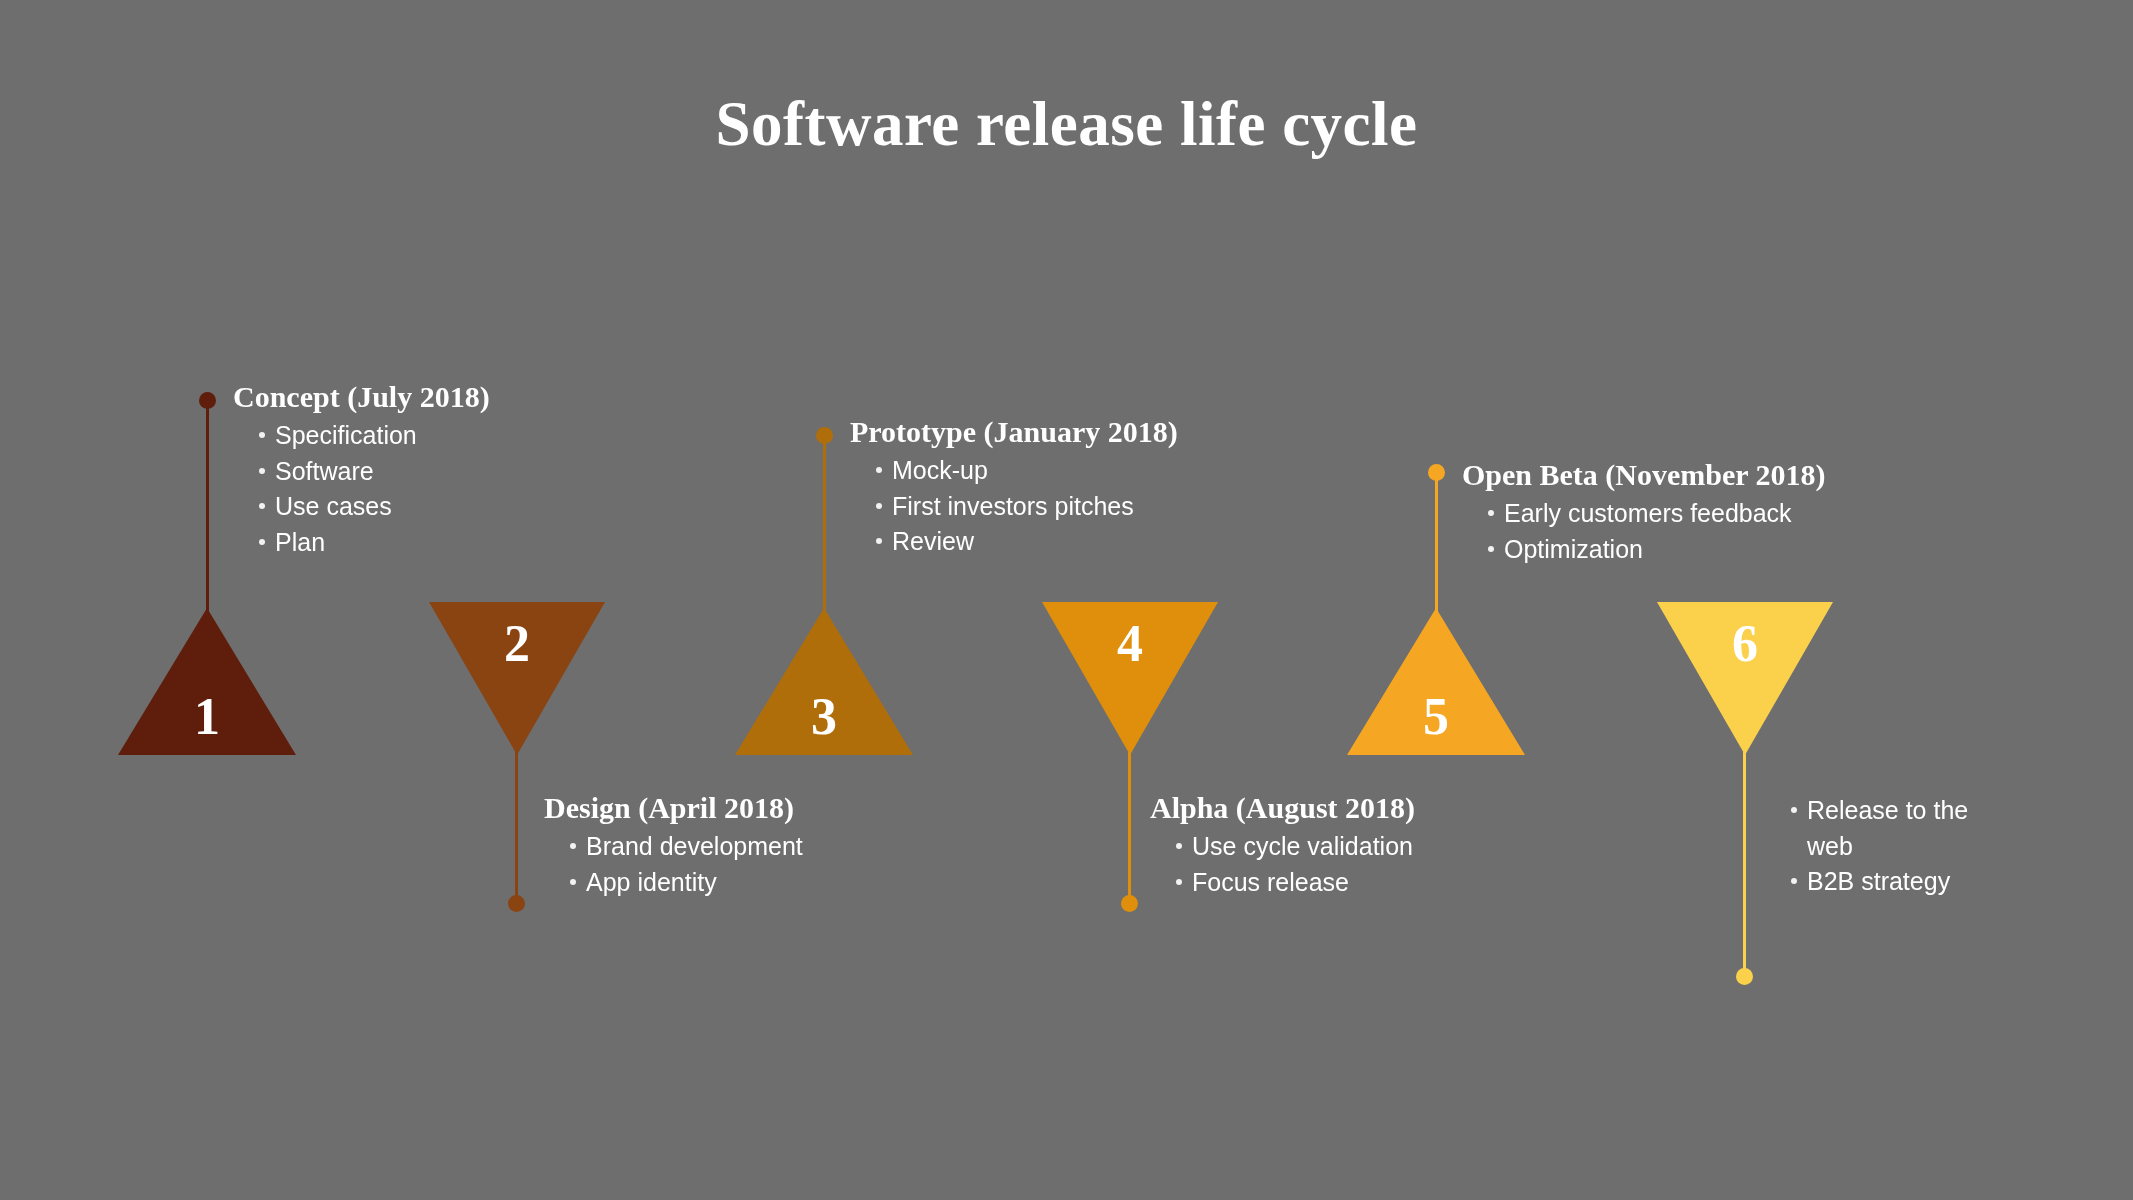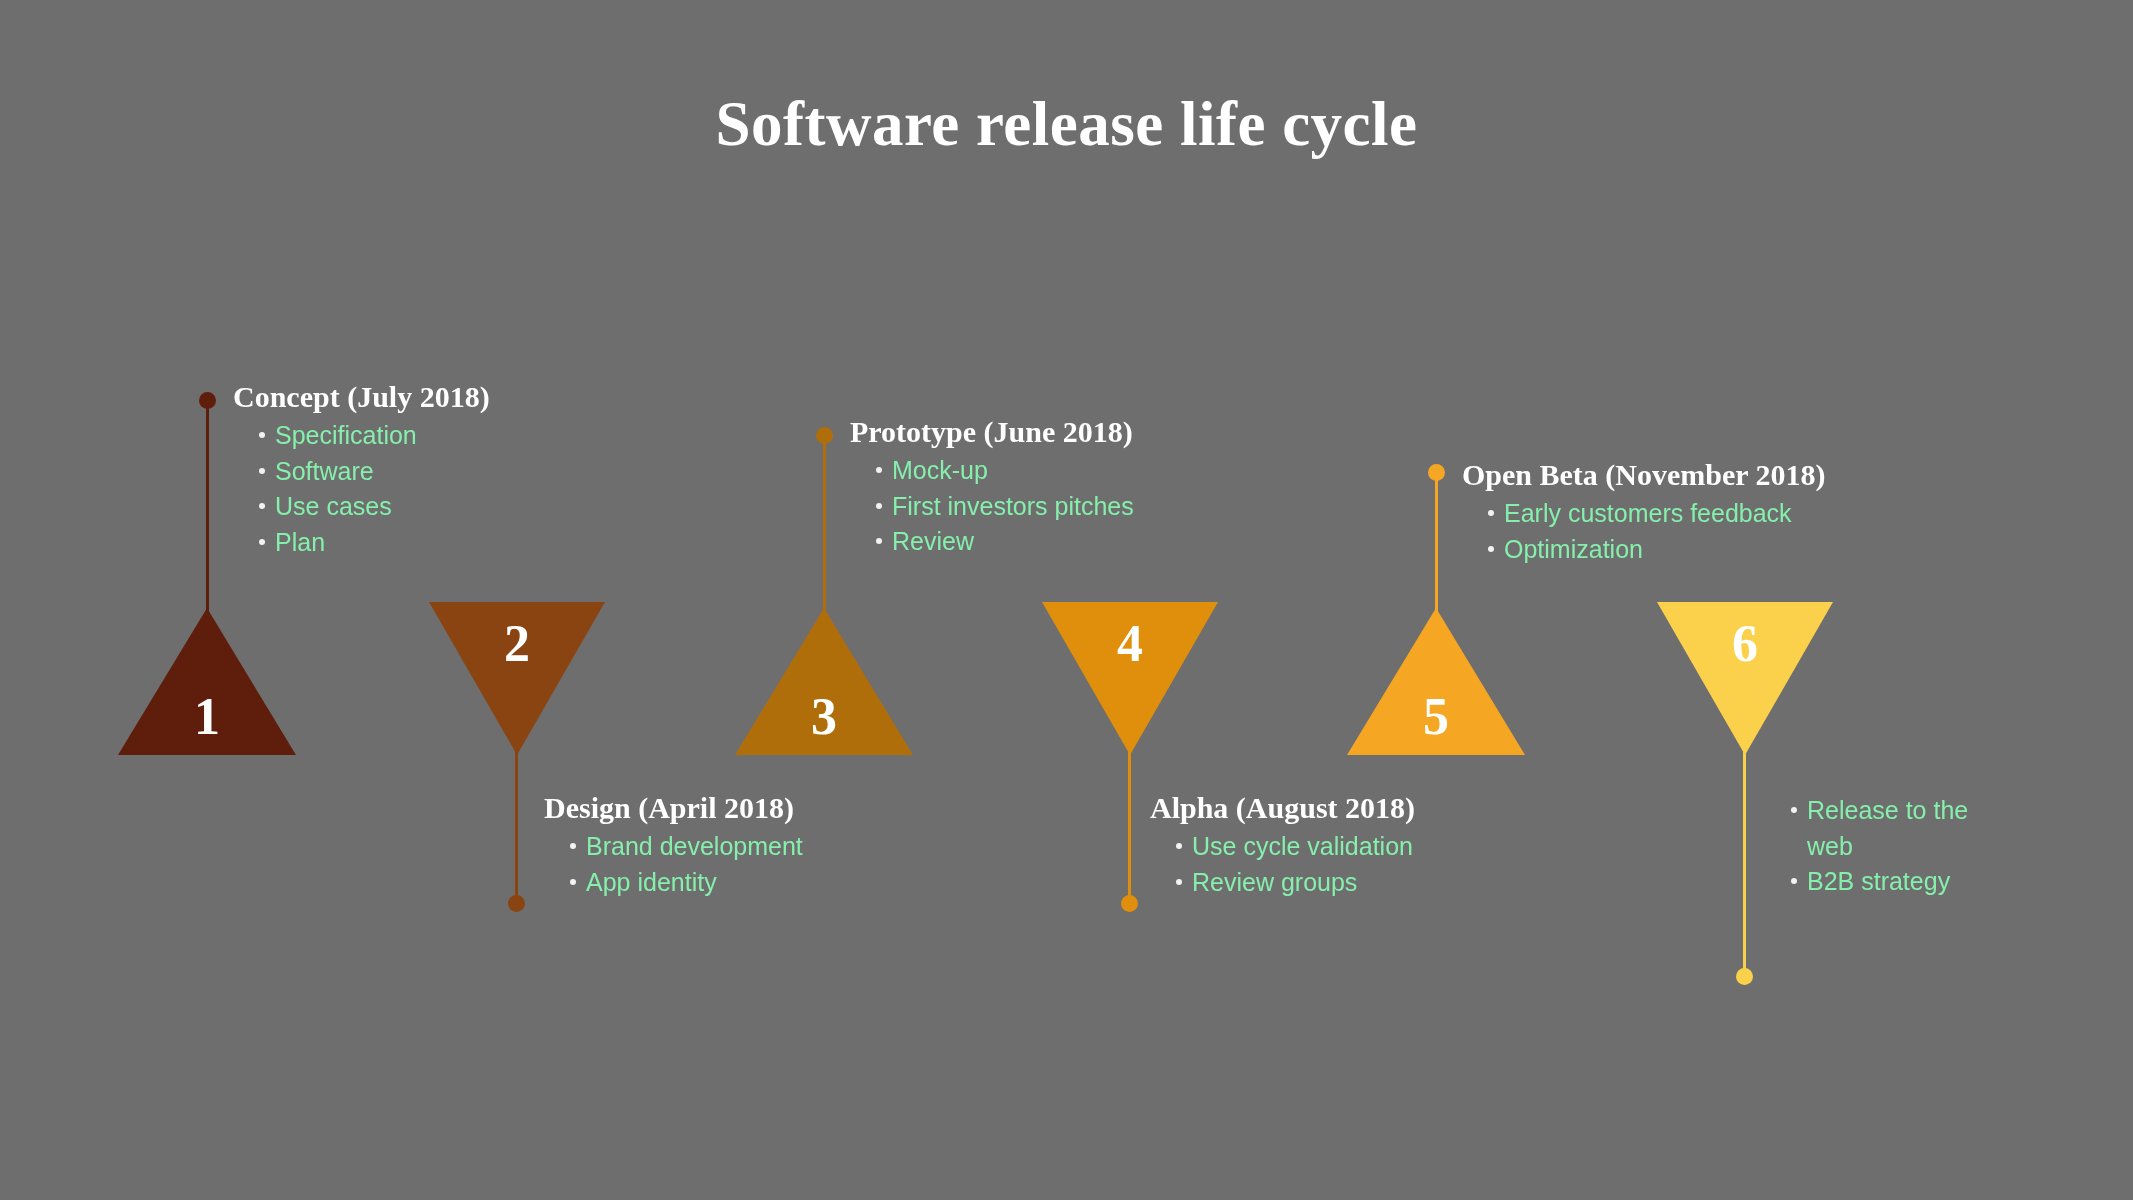--- a/index.html
+++ b/index.html
@@ -96,21 +96,21 @@
   }
   .bullets {
     list-style: none;
     margin: 0;
     padding: 0 0 0 26px;
   }
   .bullets li {
     position: relative;
     font-family: "Liberation Sans", sans-serif;
     font-size: 25px;
-    color: #86efac;
+    color: #ffffff;
     line-height: 1.42;
     padding-left: 16px;
   }
   .bullets li::before {
     content: "";
     position: absolute;
     left: 0;
     top: 14px;
     width: 6px;
     height: 6px;
@@ -154,39 +154,39 @@
       </ul>
     </div>
   </div>
 
   <div class="milestone">
     <div class="dot" style="left:816px; top:427px; background:#b06e0a;"></div>
     <div class="stem" style="left:823px; top:435px; height:177px; background:#b06e0a;"></div>
     <div class="tri tri-up" style="left:735px; top:608px; border-bottom:147px solid #b06e0a;"></div>
     <div class="tri-num" style="left:794px; top:687px;">3</div>
     <div class="label-block" style="left:850px; top:417px; width:400px;">
-      <p class="label-head">Prototype (June 2018)</p>
+      <p class="label-head">Prototype (January 2018)</p>
       <ul class="bullets">
         <li>Mock-up</li>
         <li>First investors pitches</li>
         <li>Review</li>
       </ul>
     </div>
   </div>
 
   <div class="milestone">
     <div class="tri tri-down" style="left:1042px; top:602px; border-top:153px solid #df8f0c;"></div>
     <div class="tri-num" style="left:1100px; top:614px;">4</div>
     <div class="stem" style="left:1128px; top:752px; height:150px; background:#df8f0c;"></div>
     <div class="dot" style="left:1121px; top:895px; background:#df8f0c;"></div>
     <div class="label-block" style="left:1150px; top:793px; width:380px;">
       <p class="label-head">Alpha (August 2018)</p>
       <ul class="bullets">
         <li>Use cycle validation</li>
-        <li>Review groups</li>
+        <li>Focus release</li>
       </ul>
     </div>
   </div>
 
   <div class="milestone">
     <div class="dot" style="left:1428px; top:464px; background:#f5a623;"></div>
     <div class="stem" style="left:1435px; top:472px; height:140px; background:#f5a623;"></div>
     <div class="tri tri-up" style="left:1347px; top:608px; border-bottom:147px solid #f5a623;"></div>
     <div class="tri-num" style="left:1406px; top:687px;">5</div>
     <div class="label-block" style="left:1462px; top:460px; width:440px;">

